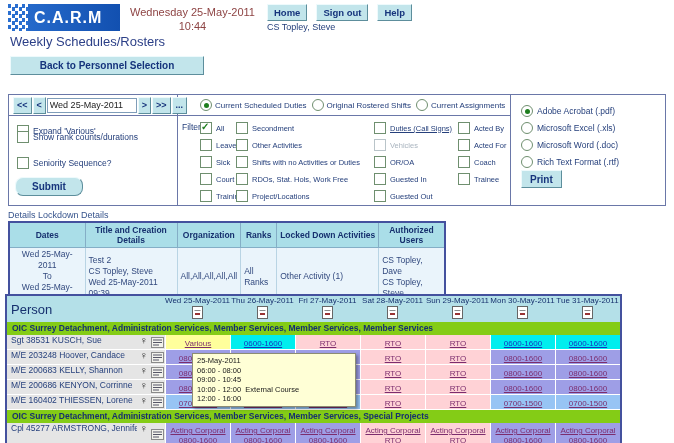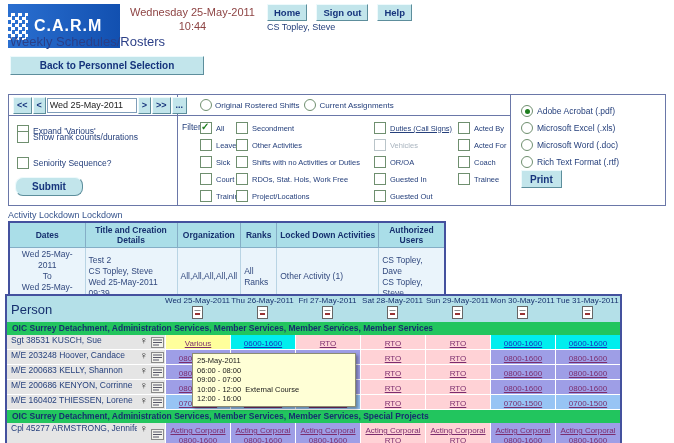--- a/index.html
+++ b/index.html
@@ -1,20 +1,20 @@
 <!DOCTYPE html>
 <html><head>
 <meta charset="utf-8">
 <style>
   html,body{margin:0;padding:0;}
   body{width:674px;height:443px;overflow:hidden;position:relative;background:#fff;
        font-family:"Liberation Sans",sans-serif;color:#26407c;}
   .abs{position:absolute;}
   
-  .logo{left:8px;top:4px;width:112px;height:44px;background:linear-gradient(90deg,#2a6fd0,#1250b0);
+  .logo{left:8px;top:4px;width:112px;height:27px;background:linear-gradient(90deg,#2a6fd0,#1250b0);
         display:flex;align-items:center;}
   .logo .checker{width:20px;height:27px;background:conic-gradient(#fff 0 25%,#2a6fd0 0 50%,#fff 0 75%,#2a6fd0 0);
         background-size:7px 7px;}
   .logo .ltxt{color:#fff;font-weight:bold;font-size:16px;letter-spacing:1px;padding-left:6px;}
   .datetime{left:130px;top:5px;font-size:11px;line-height:14px;color:#8e4444;text-align:center;}
   .topbtns{left:267px;top:4px;display:flex;gap:9px;}
   .btn{background:#c2e5eb;border:1px solid;border-color:#eefafc #5d8e9c #5d8e9c #eefafc;
        color:#16347c;font-weight:bold;font-size:9.5px;font-family:"Liberation Sans",sans-serif;
        display:inline-flex;align-items:center;justify-content:center;cursor:pointer;}
   .tb{height:15px;padding:0 6px;}
@@ -52,21 +52,21 @@
   .locktbl{left:8px;top:221px;border-collapse:collapse;border:2px solid #44519e;table-layout:fixed;}
   .locktbl th{background:#aadee8;color:#16306e;font-size:8.5px;font-weight:bold;border:1px solid #84aec6;padding:1px 2px;height:22px;}
   .locktbl td{background:#eaf4fb;color:#32497e;font-size:8.5px;border:1px solid #b9d4e4;padding:1px 3px;vertical-align:middle;line-height:11px;}
   
   .schedule{left:5px;top:294px;width:613px;border:2px solid #44519e;box-sizing:content-box;background:#fff;}
   .srow{display:flex;}
   .shead{background:#b4e0e8;height:26px;}
   .shead .pcellh{width:158px;font-size:13px;color:#16306e;display:flex;align-items:center;padding-left:4px;box-sizing:border-box;}
   .dhead{width:65px;display:flex;flex-direction:column;align-items:center;justify-content:center;box-sizing:border-box;}
   .dhead .ddate{font-size:8px;color:#16306e;white-space:nowrap;}
-  .grow{height:13px;background:#22c55e;color:#16306e;font-weight:bold;font-size:8.5px;line-height:13px;
+  .grow{height:13px;background:#84cc16;color:#16306e;font-weight:bold;font-size:8.5px;line-height:13px;
         padding-left:5px;white-space:nowrap;overflow:hidden;box-sizing:border-box;}
   .pcell{width:158px;background:#e5e5e5;display:flex;box-sizing:border-box;
          padding-left:4px;border-bottom:1px solid #fff;}
   .pname{font-size:8.5px;color:#26407c;flex:1;white-space:nowrap;overflow:hidden;}
   .gicon{font-size:11px;color:#222;width:13px;text-align:center;line-height:11px;}
   .npad{width:15px;display:flex;align-items:center;justify-content:center;cursor:pointer;}
   .dcell{width:65px;display:flex;flex-direction:column;align-items:center;justify-content:flex-end;
          border-left:1px solid #fff;border-bottom:1px solid #fff;box-sizing:border-box;}
   .r15{height:15px;}
   .r24{height:24px;}
@@ -125,20 +125,24 @@
     <div class="cbrow" style="left:8px;top:62px;">
       <span class="cb"></span>
       <span class="lbl85">Seniority Sequence?</span>
     </div>
     <div class="btn submit-btn">Submit</div>
   </div>
 
   <div class="fp-mid">
     <div class="radio-row">
       <span class="opt">
+        <span class="rb sel"></span>
+        <span class="lbl8">Current Scheduled Duties</span>
+      </span>
+      <span class="opt">
         <span class="rb"></span>
         <span class="lbl8">Original Rostered Shifts</span>
       </span>
       <span class="opt">
         <span class="rb"></span>
         <span class="lbl8">Current Assignments</span>
       </span>
     </div>
     <div class="flt-label">Filter</div>
 
@@ -245,21 +249,21 @@
         <span class="lbl85">Microsoft Word (.doc)</span>
       </div>
     <div class="cbrow" style="top:61px;">
         <span class="rb"></span>
         <span class="lbl85">Rich Text Format (.rtf)</span>
       </div>
     <div class="btn print-btn">Print</div>
   </div>
 </div>
 
-<div class="abs lock-label">Activity Lockdown Lockdown</div>
+<div class="abs lock-label">Details Lockdown Details</div>
 <table class="abs locktbl">
   <colgroup>
       <col style="width:76px">
       <col style="width:92px">
       <col style="width:58px">
       <col style="width:36px">
       <col style="width:102px">
       <col style="width:66px">
     </colgroup>
   <tbody>
@@ -579,16 +583,16 @@
     <div class="dcell c-purple">
         <span class="lk lm">Acting Corporal</span>
         <span class="lk lm">0800-1600</span>
       </div>
   </div>
 </div>
 
 <div class="abs tooltip">
   <div>25-May-2011</div>
   <div>06:00 - 08:00</div>
-  <div>09:00 - 07:00</div>
+  <div>09:00 - 10:45</div>
   <div>10:00 - 12:00  External Course</div>
   <div>12:00 - 16:00</div>
 </div>
 
 </body></html>

